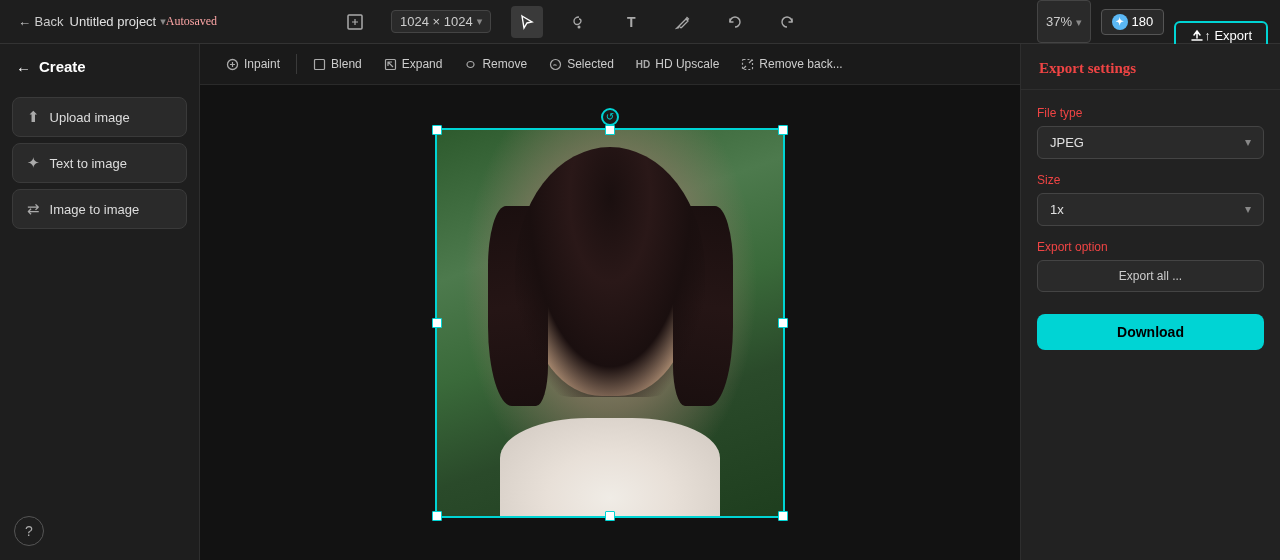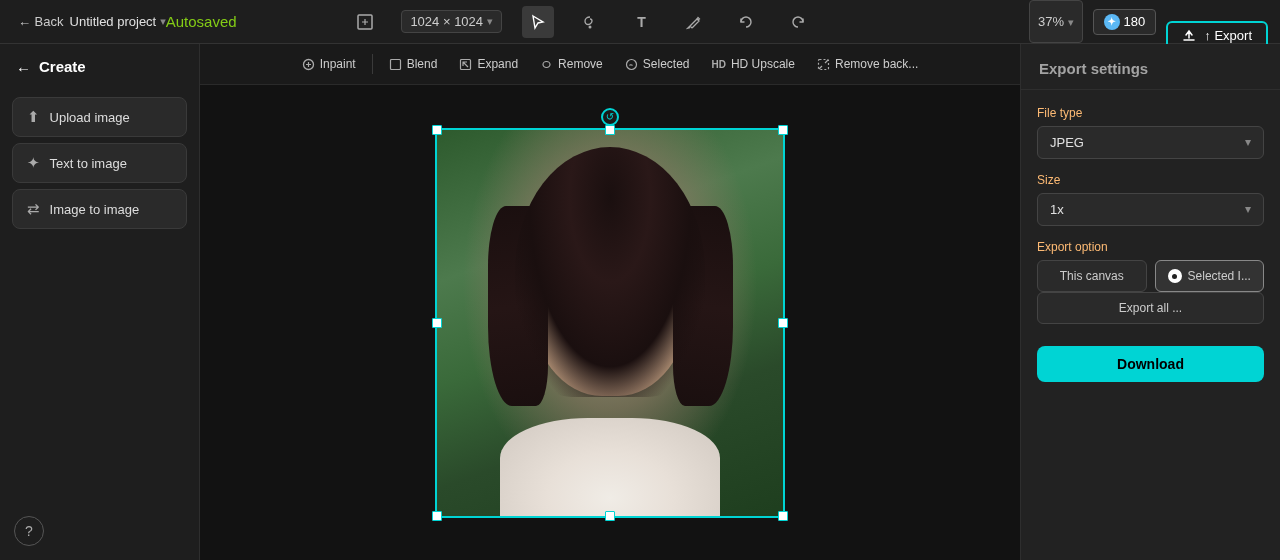--- a/index.html
+++ b/index.html
@@ -42,22 +42,23 @@
     .project-name {
       display: flex;
       align-items: center;
       gap: 4px;
       font-size: 13px;
       font-weight: 500;
       color: #e0e0e0;
       cursor: pointer;
     }
     .autosaved {
-      font-size: 15px;
-      color: #84cc16;
+      font-size: 12px;
+      color: #fca5a5;
+      font-family: Liberation Serif, serif;
     }
     .topbar-center {
       display: flex;
       align-items: center;
       gap: 20px;
       margin: 0 auto;
     }
     .canvas-size {
       display: flex;
       align-items: center;
@@ -125,21 +126,21 @@
       display: flex;
       align-items: center;
       justify-content: center;
       font-size: 10px;
       color: #fff;
       font-weight: bold;
     }
     .export-btn {
       display: flex;
       align-items: center;
-      gap: 8px;
+      gap: 0;
       background: transparent;
       border: 2px solid #00d4d4;
       border-radius: 6px;
       color: #fff;
       font-size: 13px;
       font-weight: 500;
       padding: 5px 14px;
       cursor: pointer;
       margin-top: 28px;
     }
@@ -217,21 +218,20 @@
       overflow: hidden;
     }
     .toolbar {
       display: flex;
       align-items: center;
       gap: 2px;
       padding: 8px 16px;
       background: #1a1a1a;
       border-bottom: 1px solid #2a2a2a;
       flex-shrink: 0;
-      justify-content: center;
     }
     .toolbar-btn {
       display: flex;
       align-items: center;
       gap: 5px;
       padding: 5px 10px;
       border-radius: 5px;
       font-size: 12px;
       color: #ccc;
       cursor: pointer;
@@ -393,32 +393,33 @@
       background: #222;
       border-left: 1px solid #2e2e2e;
       display: flex;
       flex-direction: column;
       flex-shrink: 0;
     }
     .panel-header {
       padding: 16px 18px 12px;
       font-size: 15px;
       font-weight: 600;
-      color: #a3a3a3;
+      color: #ef4444;
       border-bottom: 1px solid #2e2e2e;
+      font-family: Liberation Serif, serif;
     }
     .panel-content {
       padding: 16px;
       display: flex;
       flex-direction: column;
       gap: 14px;
     }
     .panel-label {
       font-size: 12px;
-      color: #fdba74;
+      color: #ef4444;
       margin-bottom: 6px;
     }
     .select-field {
       display: flex;
       justify-content: space-between;
       background: #2a2a2a;
       border: 1px solid #444;
       border-radius: 6px;
       padding: 8px 12px;
       font-size: 13px;
@@ -705,29 +706,20 @@
       <div>
         <div class="panel-label">Size</div>
         <div class="select-field">
           <span>1x</span>
           <span class="chevron-down">▾</span>
         </div>
       </div>
 
       <div>
         <div class="panel-label">Export option</div>
-        <div class="export-option-row">
-          <div class="option-btn">
-            <span>This canvas</span>
-          </div>
-          <div class="option-btn selected">
-            <div class="radio-dot active"></div>
-            <span>Selected I...</span>
-          </div>
-        </div>
         <div style="margin-top:0;">
           <div class="export-all-btn">
             <span>Export all ...</span>
           </div>
         </div>
       </div>
 
       <div class="download-btn">
         <span>Download</span>
       </div>

